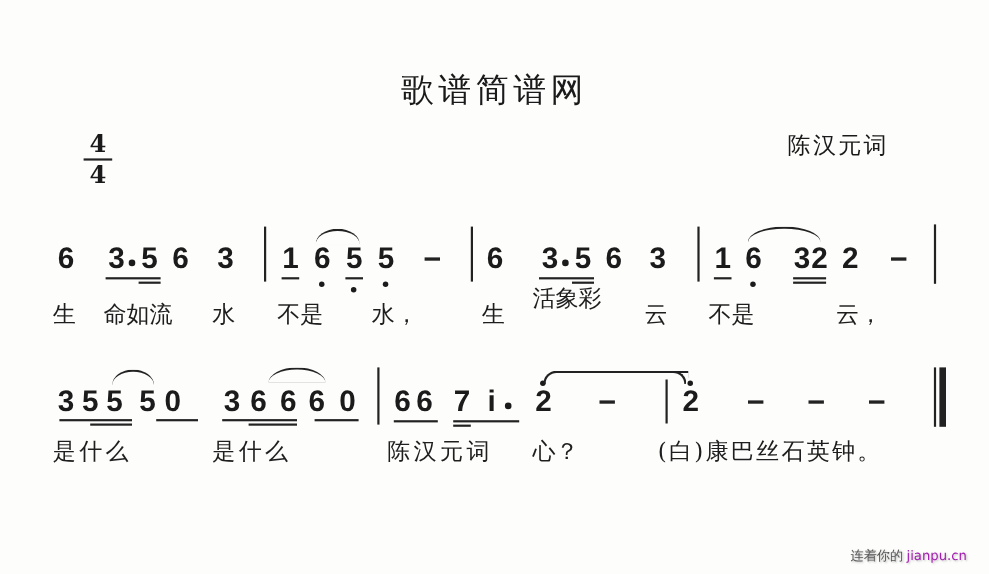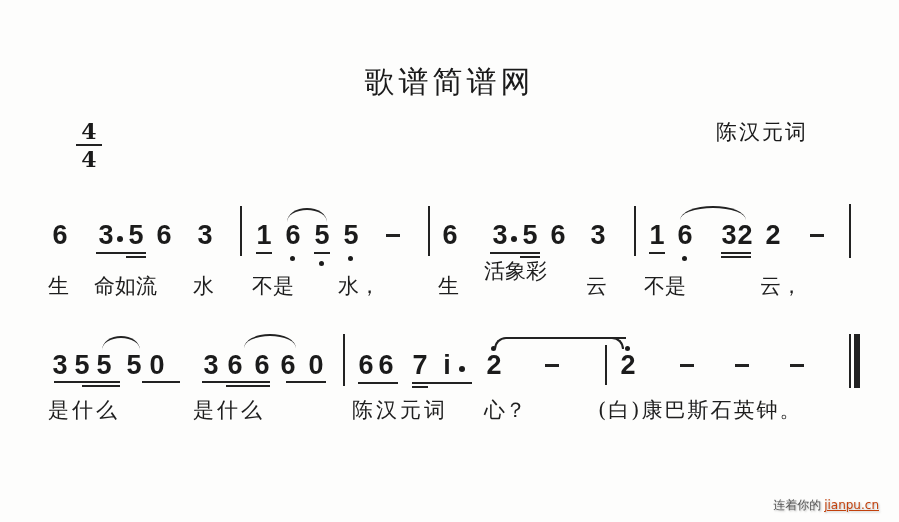--- a/index.html
+++ b/index.html
@@ -24,21 +24,21 @@
   .dash { position:absolute; width:14px; height:3px; background:#222; }
   .bar { position:absolute; width:2px; background:#222; }
   .bar.thick { width:6px; }
   .ul { position:absolute; height:2px; background:#222; }
   .dot { position:absolute; width:5px; height:5px; border-radius:50%; background:#1b1b1b; }
   .augdot { position:absolute; width:6px; height:6px; border-radius:50%; background:#1b1b1b; }
   .slur { position:absolute; border-top:2px solid #222; border-radius:50% 50% 0 0 / 100% 100% 0 0; height:12px; }
   .tie { position:absolute; border-top:2px solid #222; height:10px; }
   .lyric { position:absolute; font-family:"DejaVu Serif", serif; font-size:21px; line-height:1; white-space:pre; color:#1e1e1e; }
   .watermark { right:20px; bottom:8px; font-size:12px; color:#555; font-family:"DejaVu Sans", sans-serif; text-shadow:1px 1px 2px #bbb; }
-  .watermark .site { color:#c2410c; margin-left:3px;text-decoration:underline; }
+  .watermark .site { color:#a21caf; margin-left:3px; }
 </style>
 </head>
 <body>
 
 <div class="abs title">歌谱简谱网</div>
 
 <div class="abs timesig">
   <div>4</div>
   <div class="line"></div>
   <div>4</div>
@@ -151,18 +151,18 @@
   <div class="dash" style="left:680px;top:364px"></div>
   <div class="dash" style="left:735px;top:364px"></div>
   <div class="dash" style="left:790px;top:364px"></div>
   <div class="bar" style="left:849px;top:334px;height:54px"></div>
   <div class="bar thick" style="left:854px;top:334px;height:54px"></div>
 
   <div class="lyric" style="left:48px;top:400px;letter-spacing:3px">是什么</div>
   <div class="lyric" style="left:193px;top:400px;letter-spacing:3px">是什么</div>
   <div class="lyric" style="left:352px;top:400px;letter-spacing:3px">陈汉元词</div>
   <div class="lyric" style="left:484px;top:400px">心？</div>
-  <div class="lyric" style="left:598px;top:400px;letter-spacing:2px">(白)康巴斯石英钟。</div>
+  <div class="lyric" style="left:598px;top:400px;letter-spacing:2px">(白)康巴丝石英钟。</div>
 </div>
 
 <div class="abs watermark">
   <span>连着你的</span><span class="site">jianpu.cn</span>
 </div>
 
 </body></html>

